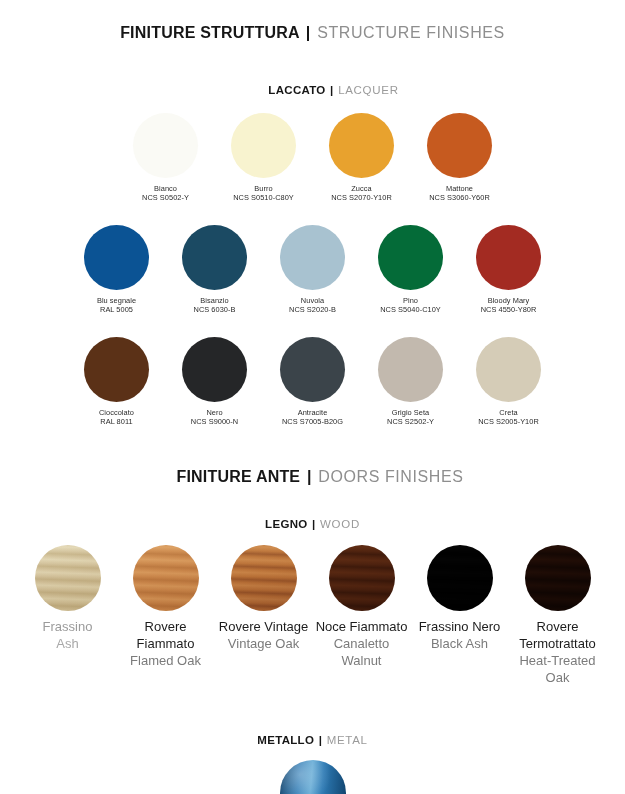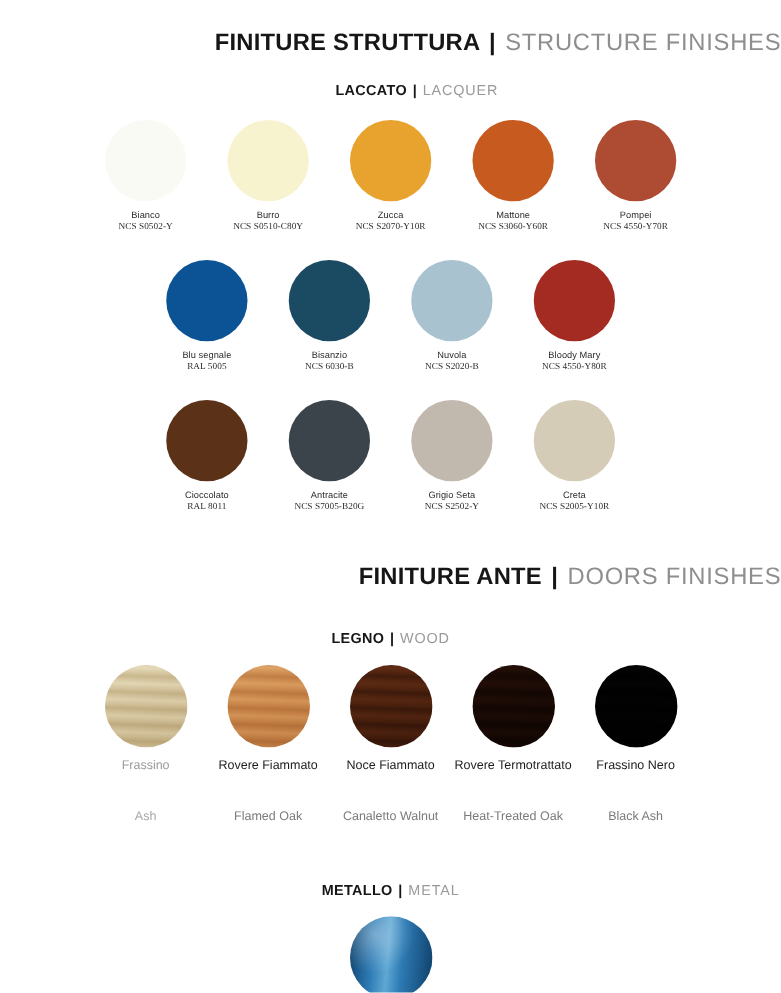--- a/index.html
+++ b/index.html
@@ -11,22 +11,22 @@
     width: 625px;
     height: 794px;
     font-family: "Liberation Sans", sans-serif;
     color: #1a1a1a;
     overflow: hidden;
     position: relative;
   }
 
   
   .section-title {
-    text-align: right;
-    font-size: 19px;
+    text-align: center;
+    font-size: 16px;
     font-weight: bold;
     letter-spacing: 0.2px;
     white-space: nowrap;
   }
   .section-title .it { color: #161616; }
   .section-title .sep { color: #161616; font-weight: bold; padding: 0 2px; }
   .section-title .en { color: #8e8e8e; font-weight: normal; letter-spacing: 0.6px; }
 
   .sub-title {
     text-align: center;
@@ -59,21 +59,21 @@
   }
   .lbl {
     margin-top: 6px;
     text-align: center;
     line-height: 1.22;
     font-size: 7.4px;
     color: #2b2b2b;
     letter-spacing: 0.05px;
   }
   .lbl .name { display: block; }
-  .lbl .code { display: block; font-family: Liberation Serif, serif; }
+  .lbl .code { display: block; }
 
   
   .wood-row {
     display: flex;
     justify-content: center;
     align-items: flex-start;
     gap: 0px;
   }
   .wood {
     width: 98px;
@@ -85,24 +85,24 @@
     width: 66px;
     height: 66px;
     border-radius: 50%;
     position: relative;
     overflow: hidden;
   }
   .wood-lbl {
     margin-top: 8px;
     text-align: center;
     line-height: 1.3;
-    font-size: 10px;
+    font-size: 13px;
   }
   .wood-lbl .name { display: block; font-weight: normal; color: #1d1d1d; }
-  .wood-lbl .en { display: block; color: #7b7b7b; margin-top: 28px; }
+  .wood-lbl .en { display: block; color: #7b7b7b; }
   .wood-lbl.muted .name { font-weight: normal; color: #9b9b9b; }
   .wood-lbl.muted .en { color: #a8a8a8; }
 
   
   .metal-wrap {
     display: flex;
     flex-direction: column;
     align-items: center;
   }
   .metal-dot {
@@ -126,21 +126,21 @@
 <body>
 
 <div class="pad-top-1">
 
   <div class="section-title" style="margin-top:6px;">
     <span class="it">FINITURE STRUTTURA</span>
     <span class="sep">|</span>
     <span class="en">STRUCTURE FINISHES</span>
   </div>
 
-  <div class="sub-title" style="margin-top:21px;padding-left:42px;">
+  <div class="sub-title" style="margin-top:42px;padding-left:42px;">
     <span class="it">LACCATO</span>
     <span class="sep">|</span>
     <span class="en">LACQUER</span>
   </div>
 
   <div class="swatch-row" style="margin-top:17px;">
     <div class="swatch">
       <span class="dot" style="background: rgb(250, 250, 245);"></span>
       <span class="lbl">
         <span class="name">Bianco</span>
@@ -161,27 +161,20 @@
         <span class="code">NCS S2070-Y10R</span>
       </span>
     </div>
     <div class="swatch">
       <span class="dot" style="background: rgb(198, 90, 31);"></span>
       <span class="lbl">
         <span class="name">Mattone</span>
         <span class="code">NCS S3060-Y60R</span>
       </span>
     </div>
-    <div class="swatch">
-      <span class="dot" style="background: rgb(174, 76, 51);"></span>
-      <span class="lbl">
-        <span class="name">Pompei</span>
-        <span class="code">NCS 4550-Y70R</span>
-      </span>
-    </div>
   </div>
 
   <div class="swatch-row gap-row" style="margin-top:23px;">
     <div class="swatch">
       <span class="dot" style="background: rgb(11, 83, 148);"></span>
       <span class="lbl">
         <span class="name">Blu segnale</span>
         <span class="code">RAL 5005</span>
       </span>
     </div>
@@ -193,34 +186,48 @@
       </span>
     </div>
     <div class="swatch">
       <span class="dot" style="background: rgb(168, 194, 208);"></span>
       <span class="lbl">
         <span class="name">Nuvola</span>
         <span class="code">NCS S2020-B</span>
       </span>
     </div>
     <div class="swatch">
+      <span class="dot" style="background: rgb(4, 107, 56);"></span>
+      <span class="lbl">
+        <span class="name">Pino</span>
+        <span class="code">NCS S5040-C10Y</span>
+      </span>
+    </div>
+    <div class="swatch">
       <span class="dot" style="background: rgb(163, 43, 34);"></span>
       <span class="lbl">
         <span class="name">Bloody Mary</span>
         <span class="code">NCS 4550-Y80R</span>
       </span>
     </div>
   </div>
 
   <div class="swatch-row gap-row" style="margin-top:23px;">
     <div class="swatch">
       <span class="dot" style="background: rgb(91, 49, 23);"></span>
       <span class="lbl">
         <span class="name">Cioccolato</span>
         <span class="code">RAL 8011</span>
+      </span>
+    </div>
+    <div class="swatch">
+      <span class="dot" style="background: rgb(37, 38, 40);"></span>
+      <span class="lbl">
+        <span class="name">Nero</span>
+        <span class="code">NCS S9000-N</span>
       </span>
     </div>
     <div class="swatch">
       <span class="dot" style="background: rgb(59, 68, 74);"></span>
       <span class="lbl">
         <span class="name">Antracite</span>
         <span class="code">NCS S7005-B20G</span>
       </span>
     </div>
     <div class="swatch">
@@ -263,38 +270,45 @@
       </span>
     </div>
     <div class="wood">
       <span class="wood-dot" style="background: repeating-linear-gradient(2deg, rgb(239, 206, 164) 0px, rgb(226, 184, 137) 3px, rgb(210, 164, 115) 6px, rgb(226, 184, 137) 9px, rgb(239, 206, 164) 13px), linear-gradient(170deg, rgb(239, 206, 164), rgb(226, 184, 137) 45%, rgb(210, 164, 115)); background-blend-mode: multiply;"></span>
       <span class="wood-lbl">
         <span class="name">Rovere Fiammato</span>
         <span class="en">Flamed Oak</span>
       </span>
     </div>
     <div class="wood">
+      <span class="wood-dot" style="background: repeating-linear-gradient(2deg, rgb(232, 193, 147) 0px, rgb(216, 168, 117) 3px, rgb(182, 131, 90) 6px, rgb(216, 168, 117) 9px, rgb(232, 193, 147) 13px), linear-gradient(170deg, rgb(232, 193, 147), rgb(216, 168, 117) 45%, rgb(182, 131, 90)); background-blend-mode: multiply;"></span>
+      <span class="wood-lbl">
+        <span class="name">Rovere Vintage</span>
+        <span class="en">Vintage Oak</span>
+      </span>
+    </div>
+    <div class="wood">
       <span class="wood-dot" style="background: repeating-linear-gradient(2deg, rgb(158, 108, 72) 0px, rgb(138, 91, 60) 3px, rgb(110, 69, 44) 6px, rgb(138, 91, 60) 9px, rgb(158, 108, 72) 13px), linear-gradient(170deg, rgb(158, 108, 72), rgb(138, 91, 60) 45%, rgb(110, 69, 44)); background-blend-mode: multiply;"></span>
       <span class="wood-lbl">
         <span class="name">Noce Fiammato</span>
         <span class="en">Canaletto Walnut</span>
       </span>
     </div>
     <div class="wood">
+      <span class="wood-dot" style="background: repeating-linear-gradient(2deg, rgb(38, 38, 38) 0px, rgb(19, 19, 19) 3px, rgb(5, 5, 5) 6px, rgb(19, 19, 19) 9px, rgb(38, 38, 38) 13px), linear-gradient(170deg, rgb(38, 38, 38), rgb(19, 19, 19) 45%, rgb(5, 5, 5)); background-blend-mode: multiply;"></span>
+      <span class="wood-lbl">
+        <span class="name">Frassino Nero</span>
+        <span class="en">Black Ash</span>
+      </span>
+    </div>
+    <div class="wood">
       <span class="wood-dot" style="background: repeating-linear-gradient(2deg, rgb(99, 64, 44) 0px, rgb(78, 48, 33) 3px, rgb(58, 35, 23) 6px, rgb(78, 48, 33) 9px, rgb(99, 64, 44) 13px), linear-gradient(170deg, rgb(99, 64, 44), rgb(78, 48, 33) 45%, rgb(58, 35, 23)); background-blend-mode: multiply;"></span>
       <span class="wood-lbl">
         <span class="name">Rovere Termotrattato</span>
         <span class="en">Heat-Treated Oak</span>
-      </span>
-    </div>
-    <div class="wood">
-      <span class="wood-dot" style="background: repeating-linear-gradient(2deg, rgb(38, 38, 38) 0px, rgb(19, 19, 19) 3px, rgb(5, 5, 5) 6px, rgb(19, 19, 19) 9px, rgb(38, 38, 38) 13px), linear-gradient(170deg, rgb(38, 38, 38), rgb(19, 19, 19) 45%, rgb(5, 5, 5)); background-blend-mode: multiply;"></span>
-      <span class="wood-lbl">
-        <span class="name">Frassino Nero</span>
-        <span class="en">Black Ash</span>
       </span>
     </div>
   </div>
 
   <div class="sub-title" style="margin-top:47px;">
     <span class="it">METALLO</span>
     <span class="sep">|</span>
     <span class="en">METAL</span>
   </div>
 

